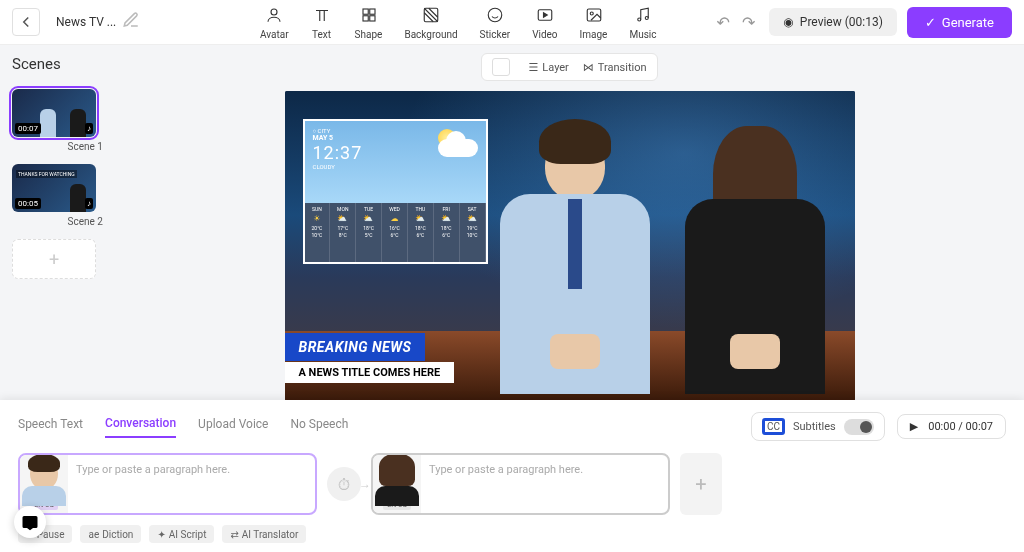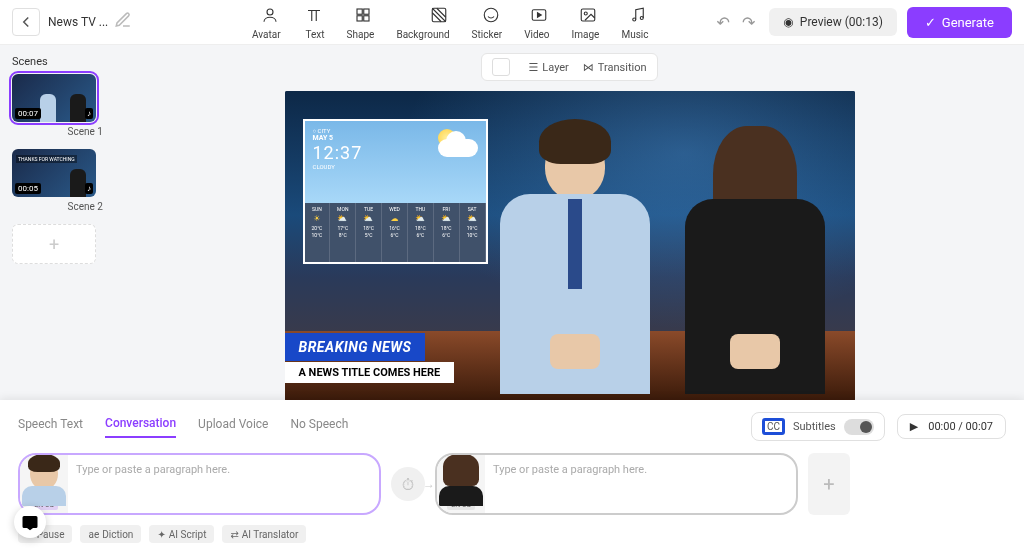--- a/index.html
+++ b/index.html
@@ -1,31 +1,31 @@
 <!DOCTYPE html>
 <html><head>
 <meta charset="utf-8">
 <style>
 *{box-sizing:border-box;margin:0;padding:0;font-family:-apple-system,BlinkMacSystemFont,"Segoe UI",Roboto,sans-serif}
 body{background:#f4f5f7;width:1024px;height:552px;overflow:hidden;position:relative}
 .topbar{height:45px;background:#fff;display:flex;align-items:center;padding:0 12px;border-bottom:1px solid #eee}
 .back-btn{width:28px;height:28px;border:1px solid #e0e0e0;border-radius:4px;display:flex;align-items:center;justify-content:center;cursor:pointer;color:#555}
-.title-input{margin-left:8px;font-size:12px;color:#333;border:none;outline:none;width:60px}
+.title-input{margin-left:16px;font-size:12px;color:#333;border:none;outline:none;width:60px}
 .edit-icon{margin-left:6px;color:#bbb;cursor:pointer}
 .toolbar{display:flex;gap:22px;margin-left:120px}
-.tool{display:flex;flex-direction:column;align-items:flex-end;gap:3px;cursor:pointer;color:#333}
+.tool{display:flex;flex-direction:column;align-items:center;gap:3px;cursor:pointer;color:#333}
 .tool-icon{width:22px;height:22px;display:flex;align-items:center;justify-content:center}
 .tool-lbl{font-size:10px;color:#444}
 .redo-undo{margin-left:auto;display:flex;gap:12px;color:#999}
 .redo-undo span{cursor:pointer;font-size:16px}
 .preview-btn{margin-left:14px;background:#f0f0f0;border-radius:6px;padding:7px 14px;font-size:12px;color:#333;cursor:pointer;display:flex;align-items:center;gap:6px}
 .gen-btn{margin-left:10px;background:#8b3dff;color:#fff;border-radius:6px;padding:8px 18px;font-size:13px;cursor:pointer;display:flex;align-items:center;gap:6px}
 .main{display:flex;height:355px}
 .scenes-col{width:115px;padding:10px 12px}
-.scenes-title{font-size:11px;color:#333;margin-bottom:6px}
+.scenes-title{font-size:15px;color:#333;margin-bottom:16px}
 .thumb{width:84px;height:48px;border-radius:6px;position:relative;margin-bottom:4px;overflow:hidden;cursor:pointer;background:linear-gradient(135deg,#1a2a4a,#2a5a8a)}
 .thumb.sel{outline:2px solid #8b3dff;outline-offset:1px}
 .thumb .ts{position:absolute;bottom:3px;left:3px;background:#000;color:#fff;font-size:8px;padding:1px 3px;border-radius:2px}
 .thumb .mus{position:absolute;bottom:3px;right:3px;background:#000;color:#fff;font-size:8px;padding:1px 2px;border-radius:2px}
 .thumb-lbl{font-size:10px;color:#555;text-align:right;margin-bottom:12px}
 .add-scene{width:84px;height:40px;border:1px dashed #ddd;border-radius:6px;display:flex;align-items:center;justify-content:center;color:#ccc;font-size:18px;cursor:pointer;background:#fff}
 .canvas-area{flex:1;position:relative;display:flex;flex-direction:column;align-items:center;padding-top:8px}
 .layer-bar{background:#fff;border:1px solid #e5e5e5;border-radius:6px;display:flex;align-items:center;padding:4px 10px;gap:14px;font-size:11px;color:#555}
 .layer-bar .chk{width:18px;height:18px;border:1px solid #ddd;border-radius:3px;margin-right:4px}
 .layer-bar .it{display:flex;align-items:center;gap:4px;cursor:pointer}
@@ -61,21 +61,21 @@
 .bottom{position:absolute;bottom:0;left:0;right:0;height:152px;background:#fff;box-shadow:0 -2px 8px rgba(0,0,0,.08);padding:12px 18px}
 .tabs-row{display:flex;align-items:center;gap:22px;font-size:12px;color:#888}
 .tab{cursor:pointer;padding-bottom:6px}
 .tab.act{color:#8b3dff;font-weight:500;border-bottom:2px solid #8b3dff}
 .right-ctrls{margin-left:auto;display:flex;gap:12px;align-items:center}
 .sub-box{border:1px solid #e0e0e0;border-radius:8px;padding:5px 10px;display:flex;align-items:center;gap:8px;font-size:11px;color:#555}
 .toggle{width:30px;height:16px;background:#ddd;border-radius:10px;position:relative;cursor:pointer}
 .toggle::after{content:"";position:absolute;right:2px;top:2px;width:12px;height:12px;background:#555;border-radius:50%}
 .play-box{border:1px solid #e0e0e0;border-radius:8px;padding:5px 12px;display:flex;align-items:center;gap:10px;font-size:11px;color:#333}
 .conv-row{display:flex;align-items:center;gap:10px;margin-top:12px}
-.conv-block{display:flex;border:2px solid #c8a8ff;border-radius:18px;overflow:hidden;width:363px;height:62px}
+.conv-block{display:flex;border:2px solid #c8a8ff;border-radius:8px;overflow:hidden;width:299px;height:62px}
 .conv-block.gray{border-color:#ccc}
 .conv-av{width:48px;background:#f5f5f5;display:flex;flex-direction:column;align-items:center;justify-content:space-between;padding:3px 0}
 .conv-av-head{width:28px;height:32px;border-radius:50%;background:#e8c8a8;position:relative}
 .conv-av-head .h1{position:absolute;top:-4px;left:-2px;right:-2px;height:18px;background:#3a2818;border-radius:50% 50% 30% 30%}
 .conv-av-head .h2{position:absolute;top:-4px;left:-4px;right:-4px;height:32px;background:#4a3020;border-radius:40% 40% 20% 20%}
 .conv-av-body{position:absolute;bottom:-16px;left:-8px;right:-8px;height:20px;border-radius:10px 10px 0 0}
 .conv-lang{font-size:7px;background:#e0d0f5;padding:1px 4px;border-radius:2px;color:#555}
 .conv-block.gray .conv-lang{background:#e5e5e5}
 .conv-txt{flex:1;padding:8px;font-size:11px;color:#aaa}
 .conv-sep{width:34px;height:34px;border-radius:50%;background:#f0f0f0;display:flex;align-items:center;justify-content:center;color:#bbb;position:relative}

